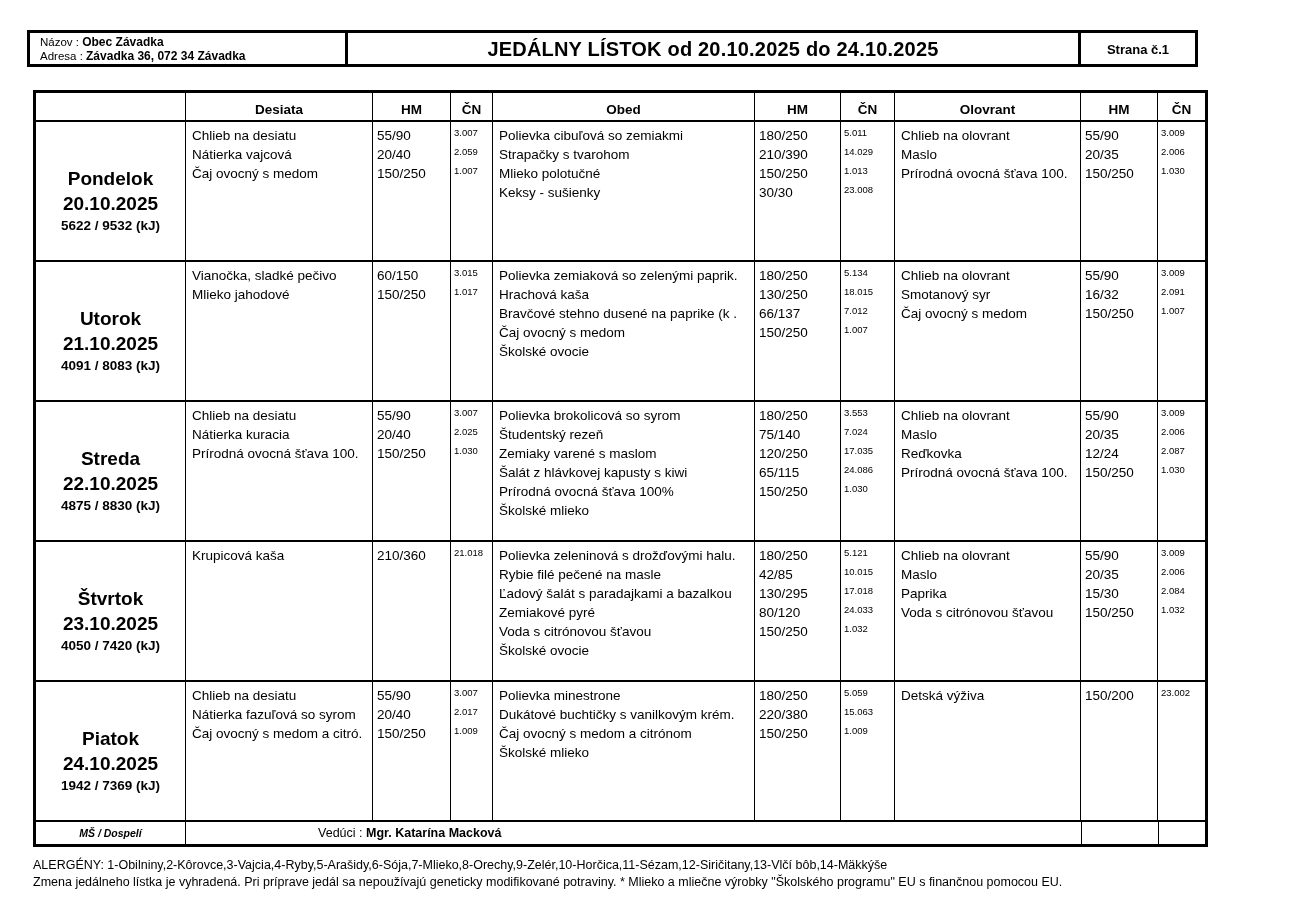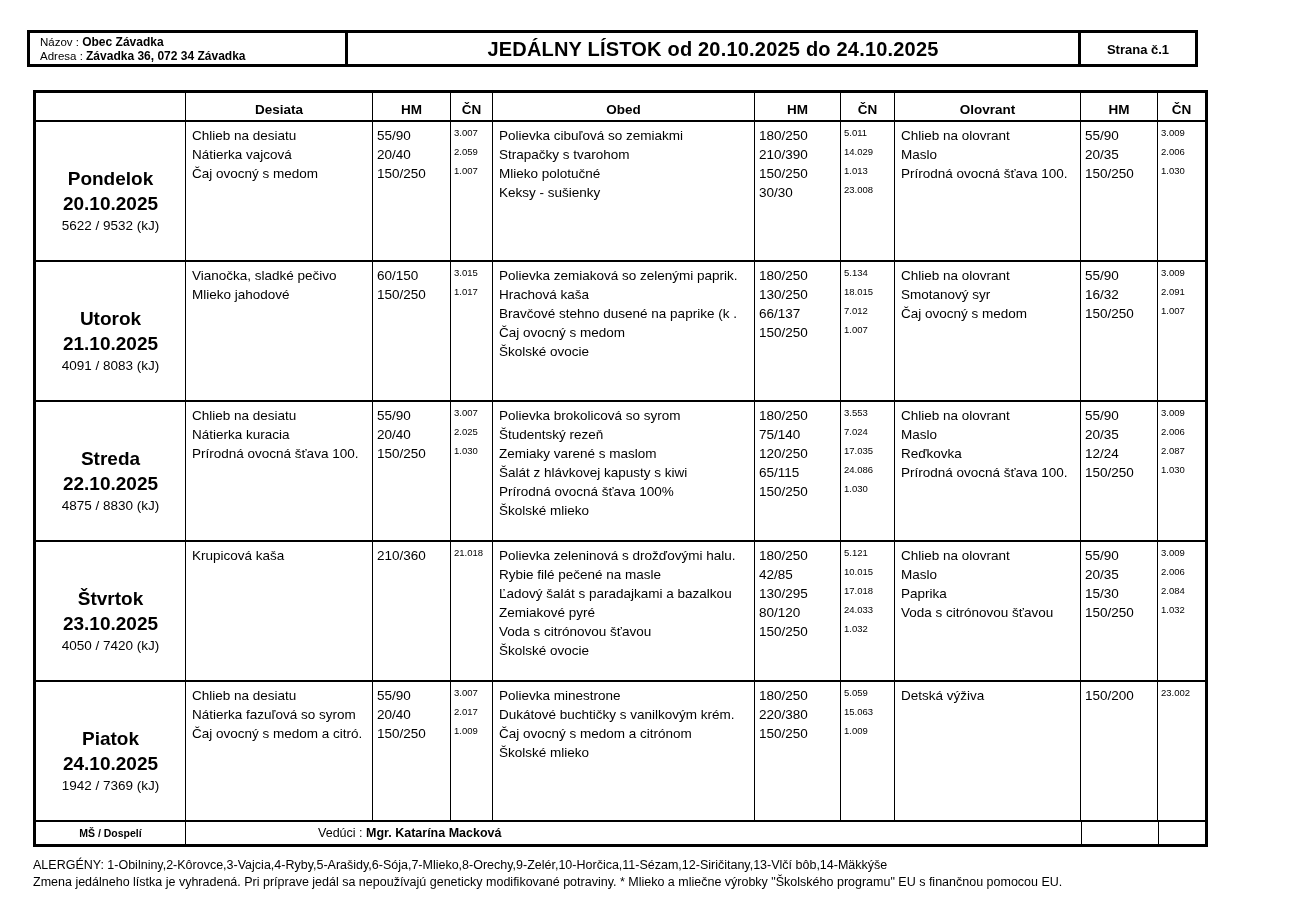--- a/index.html
+++ b/index.html
@@ -24,34 +24,34 @@
   .cols > div { border-left:1px solid #000; overflow:hidden; }
   .cols > div:first-child { border-left:none;margin-top:32px; }
   .header-row { height:27px; }
   .header-row > div { display:flex; align-items:center; justify-content:center;
     font-weight:bold; font-size:13.5px; }
   .day-row { border-top:2px solid #000; min-height:140px; }
   .datum { display:flex; flex-direction:column; align-items:center; justify-content:center;
     text-align:center; padding-bottom:14px; }
   .day-name { font-size:19px; font-weight:bold; line-height:25px; }
   .day-date { font-size:19px; font-weight:bold; line-height:25px; }
-  .day-energy { font-size:13.5px; font-weight:normal; line-height:19px;text-align:center; }
+  .day-energy { font-size:13.5px; font-weight:bold; line-height:19px;text-align:center; }
   .names, .hm, .cn { padding-top:4px; }
   .line { height:19px; line-height:19px; font-size:13.5px; white-space:nowrap; }
   .names .line { padding-left:6px; }
   .hm .line { padding-left:4px; }
   .cn .line { font-size:9.5px; line-height:11px; padding:1px 0 0 3px; }
 
   
   .footer-row { border-top:2px solid #000; height:24px; display:grid;
     grid-template-columns:149px 896px 77px auto; }
   .footer-row > div { border-left:1px solid #000; }
   .footer-row > div:first-child { border-left:none; }
   .foot-left { display:flex; align-items:center; justify-content:center;
-    font-size:10.5px; font-weight:bold; }
+    font-size:10.5px; font-weight:bold;font-style:italic; }
   .foot-mid { display:flex; align-items:center; font-size:12.5px; }
   .foot-mid .half { width:50%; text-align:center; }
   .foot-mid b { font-size:12.5px; }
 
   
   .notes { margin:10px 0 0 33px; font-size:12.5px; line-height:17px; }
 </style>
 </head>
 <body>
 

